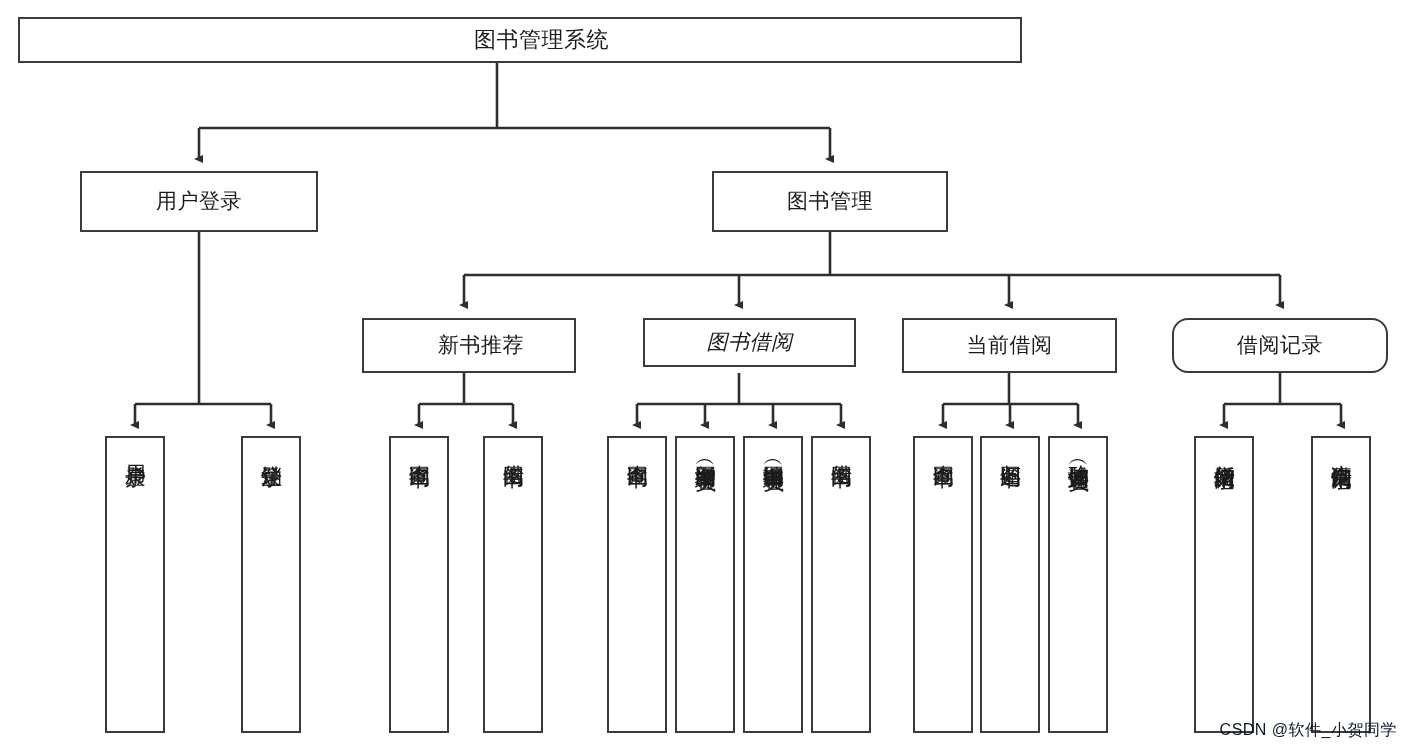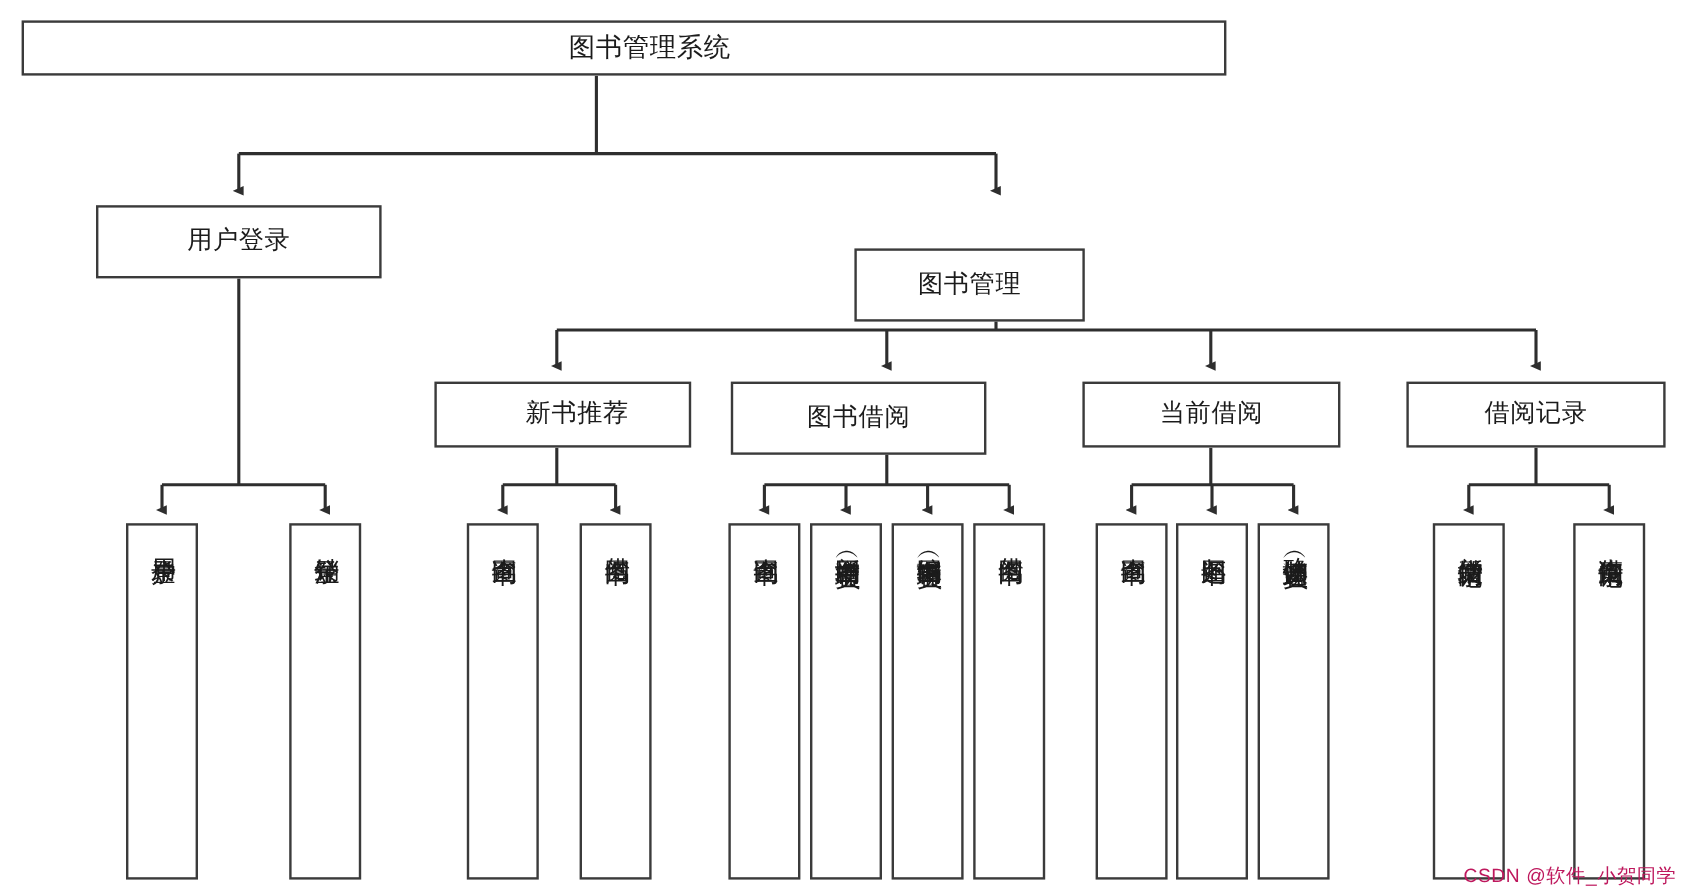--- a/index.html
+++ b/index.html
@@ -62,21 +62,21 @@
     line-height: 1.18;
     white-space: normal;
     letter-spacing: 1px;
     max-height: 278px;
   }
   .watermark {
     position: absolute;
     right: 8px;
     bottom: 6px;
     font-size: 16px;
-    color: #be185d;
+    color: #0f172a;
     letter-spacing: 0.5px;
     z-index: 3;
     white-space: nowrap;
   }
 </style>
 </head>
 <body>
 
 <div id="canvas">
 
@@ -133,34 +133,34 @@
     </g>
   </svg>
 
   <div class="node root horizontal" style="left:18px; top:17px; width:1004px; height:46px;padding-left:43px;">
     <span class="node-label">图书管理系统</span>
   </div>
 
   <div class="node horizontal" style="left:80px; top:171px; width:238px; height:61px;">
     <span class="node-label">用户登录</span>
   </div>
-  <div class="node horizontal" style="left:712px; top:171px; width:192px; height:61px;margin-top:36px;">
+  <div class="node horizontal" style="left:712px; top:171px; width:236px; height:61px;">
     <span class="node-label">图书管理</span>
   </div>
 
   <div class="node horizontal" style="left:362px; top:318px; width:214px; height:55px;padding-left:24px;">
     <span class="node-label">新书推荐</span>
   </div>
-  <div class="node horizontal" style="left:609px; top:318px; width:213px; height:61px;">
+  <div class="node horizontal" style="left:643px; top:318px; width:213px; height:49px;font-style:italic;">
     <span class="node-label">图书借阅</span>
   </div>
   <div class="node horizontal" style="left:902px; top:318px; width:215px; height:55px;align-items:center;">
     <span class="node-label">当前借阅</span>
   </div>
-  <div class="node horizontal" style="left:1172px; top:318px; width:216px; height:55px;">
+  <div class="node horizontal" style="left:1172px; top:318px; width:216px; height:55px;border-radius:16px;">
     <span class="node-label">借阅记录</span>
   </div>
 
   <div class="node vertical" style="left:105px; top:436px; width:60px; height:297px;">
     <span class="node-label">用户登录</span>
   </div>
   <div class="node vertical" style="left:241px; top:436px; width:60px; height:297px;">
     <span class="node-label">注销登录</span>
   </div>
 

